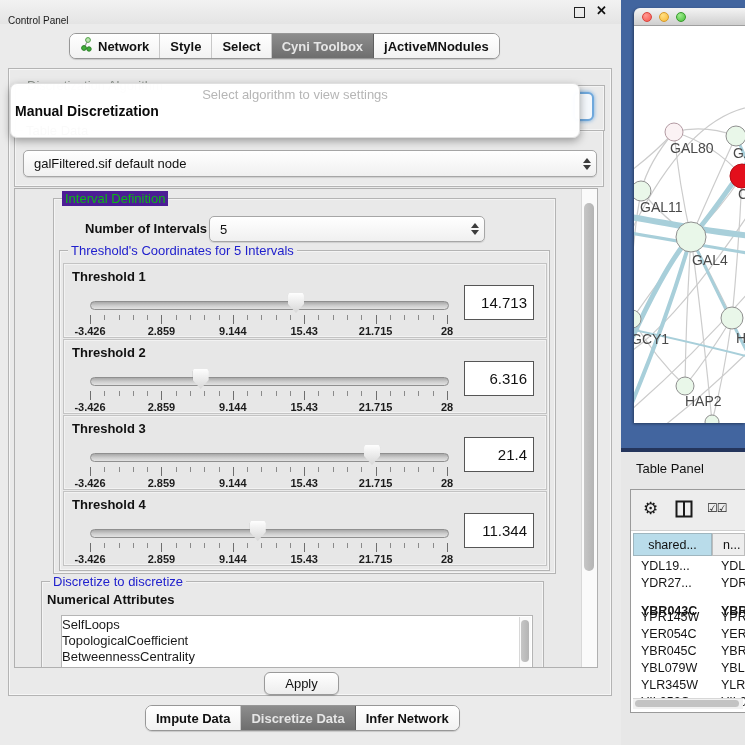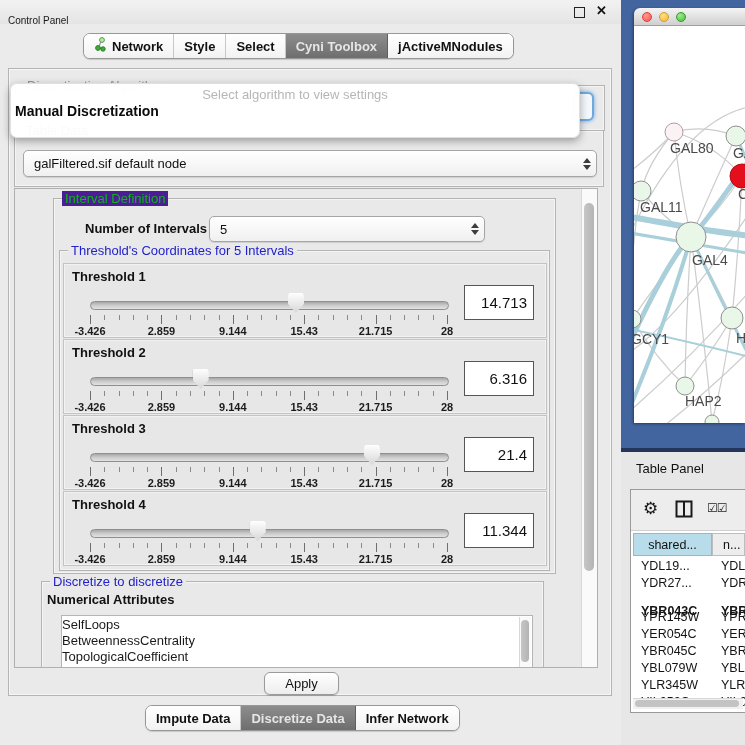--- a/index.html
+++ b/index.html
@@ -10,21 +10,21 @@
   
   #titlebar{left:0;top:0;width:621px;height:24px;background:linear-gradient(#f2f2f2,#e4e4e4);}
   #panel-title{left:8px;top:4px;font-size:10px;color:#1a1a1a;margin-top:11px;}
   #float-icon{right:36px;top:7px;width:9px;height:9px;border:1.5px solid #222;}
   #close-icon{right:14px;top:3px;font-size:13px;font-weight:bold;color:#111;}
 
   .tabgroup{display:flex;border:1px solid #979797;border-radius:7px;overflow:hidden;background:#fff;height:24px;box-shadow:0 1px 1px rgba(0,0,0,.15);}
   .tabgroup .tab{display:flex;align-items:center;justify-content:center;font-weight:bold;font-size:13px;color:#111;background:linear-gradient(#ffffff,#f2f2f2);border-right:1px solid #c8c8c8;padding:0 10px;white-space:nowrap;}
   .tabgroup .tab:last-child{border-right:none;}
   .tabgroup .tab.sel{background:linear-gradient(#8d8d8d,#6e6e6e);color:#e6e6e6;border-right:1px solid #5e5e5e;}
-  #top-tabs{left:83px;top:33px;text-align:center;}
+  #top-tabs{left:69px;top:33px;text-align:center;}
   #bottom-tabs{left:145px;top:705px;}
   .net-ico{margin-right:6px;}
 
   #outer-panel{left:8px;top:68px;width:602px;height:626px;border:1px solid #b4b4b4;background:#eaeaea;box-shadow:inset 0 0 0 1px #f6f6f6;}
 
   .group{position:absolute;border:1px solid #b4b4b4;box-shadow:inset 0 0 0 1px #f4f4f4;}
   .gtitle{position:absolute;top:-8px;left:8px;background:#eaeaea;padding:0 3px;font-size:13px;}
   .gt-green{color:#09b814;}
   .gt-blue{color:#2121cd;}
   .gt-black{color:#111;}
@@ -237,22 +237,22 @@
           <div class="th-value">11.344</div>
         </div>
       </div>
 
     <div class="group" style="left:26px;top:392px;width:501px;height:120px;">
       <span class="gtitle gt-blue" style="background:#e9e9e9;">Discretize to discretize</span>
     </div>
     <div class="abs" style="left:32px;top:403px;font-weight:bold;font-size:13px;">Numerical Attributes</div>
     <div class="abs" id="attr-list">
       <div class="attr-item">SelfLoops</div>
+        <div class="attr-item">TopologicalCoefficient</div>
         <div class="attr-item">BetweennessCentrality</div>
-        <div class="attr-item">TopologicalCoefficient</div>
         <div class="vscroll" style="right:1px;top:1px;width:11px;height:58px;">
         <div class="vthumb" style="left:1px;top:3px;width:8px;height:42px;"></div>
       </div>
     </div>
 
     <div class="vscroll" style="right:0;top:0;width:15px;height:478px;">
       <div class="vthumb" style="left:2px;top:14px;width:10px;height:368px;"></div>
     </div>
   </div>
 

